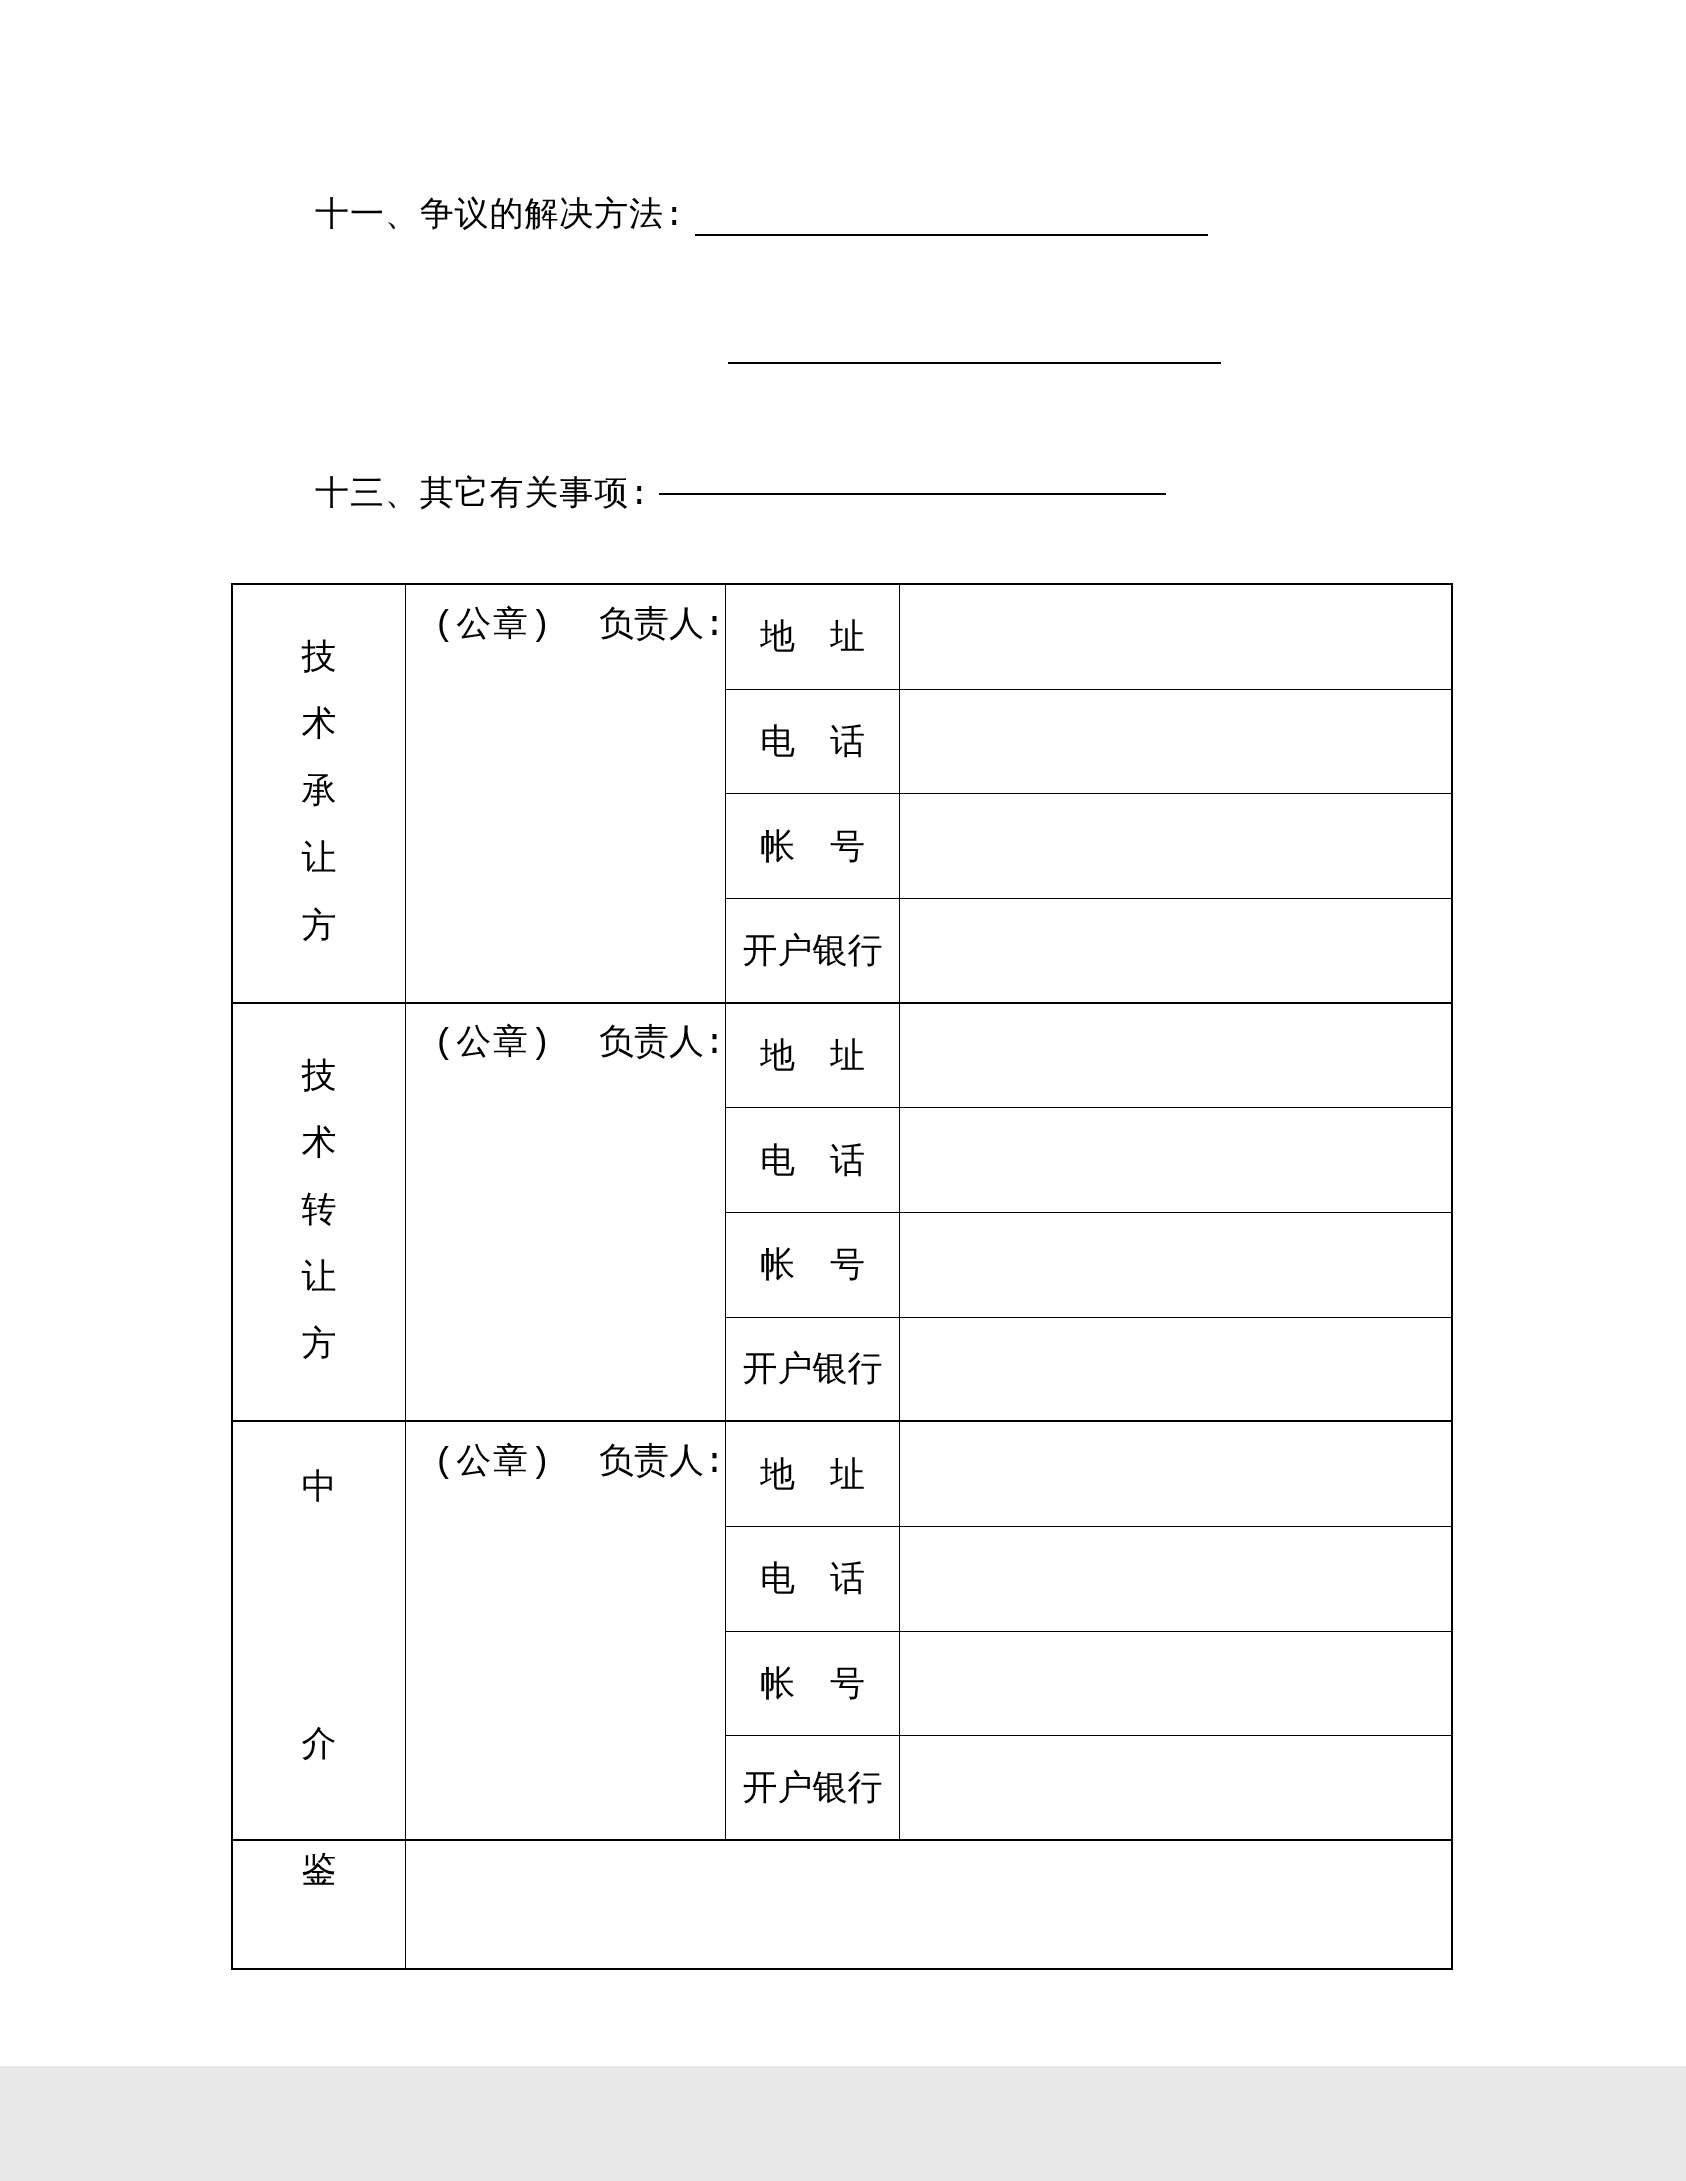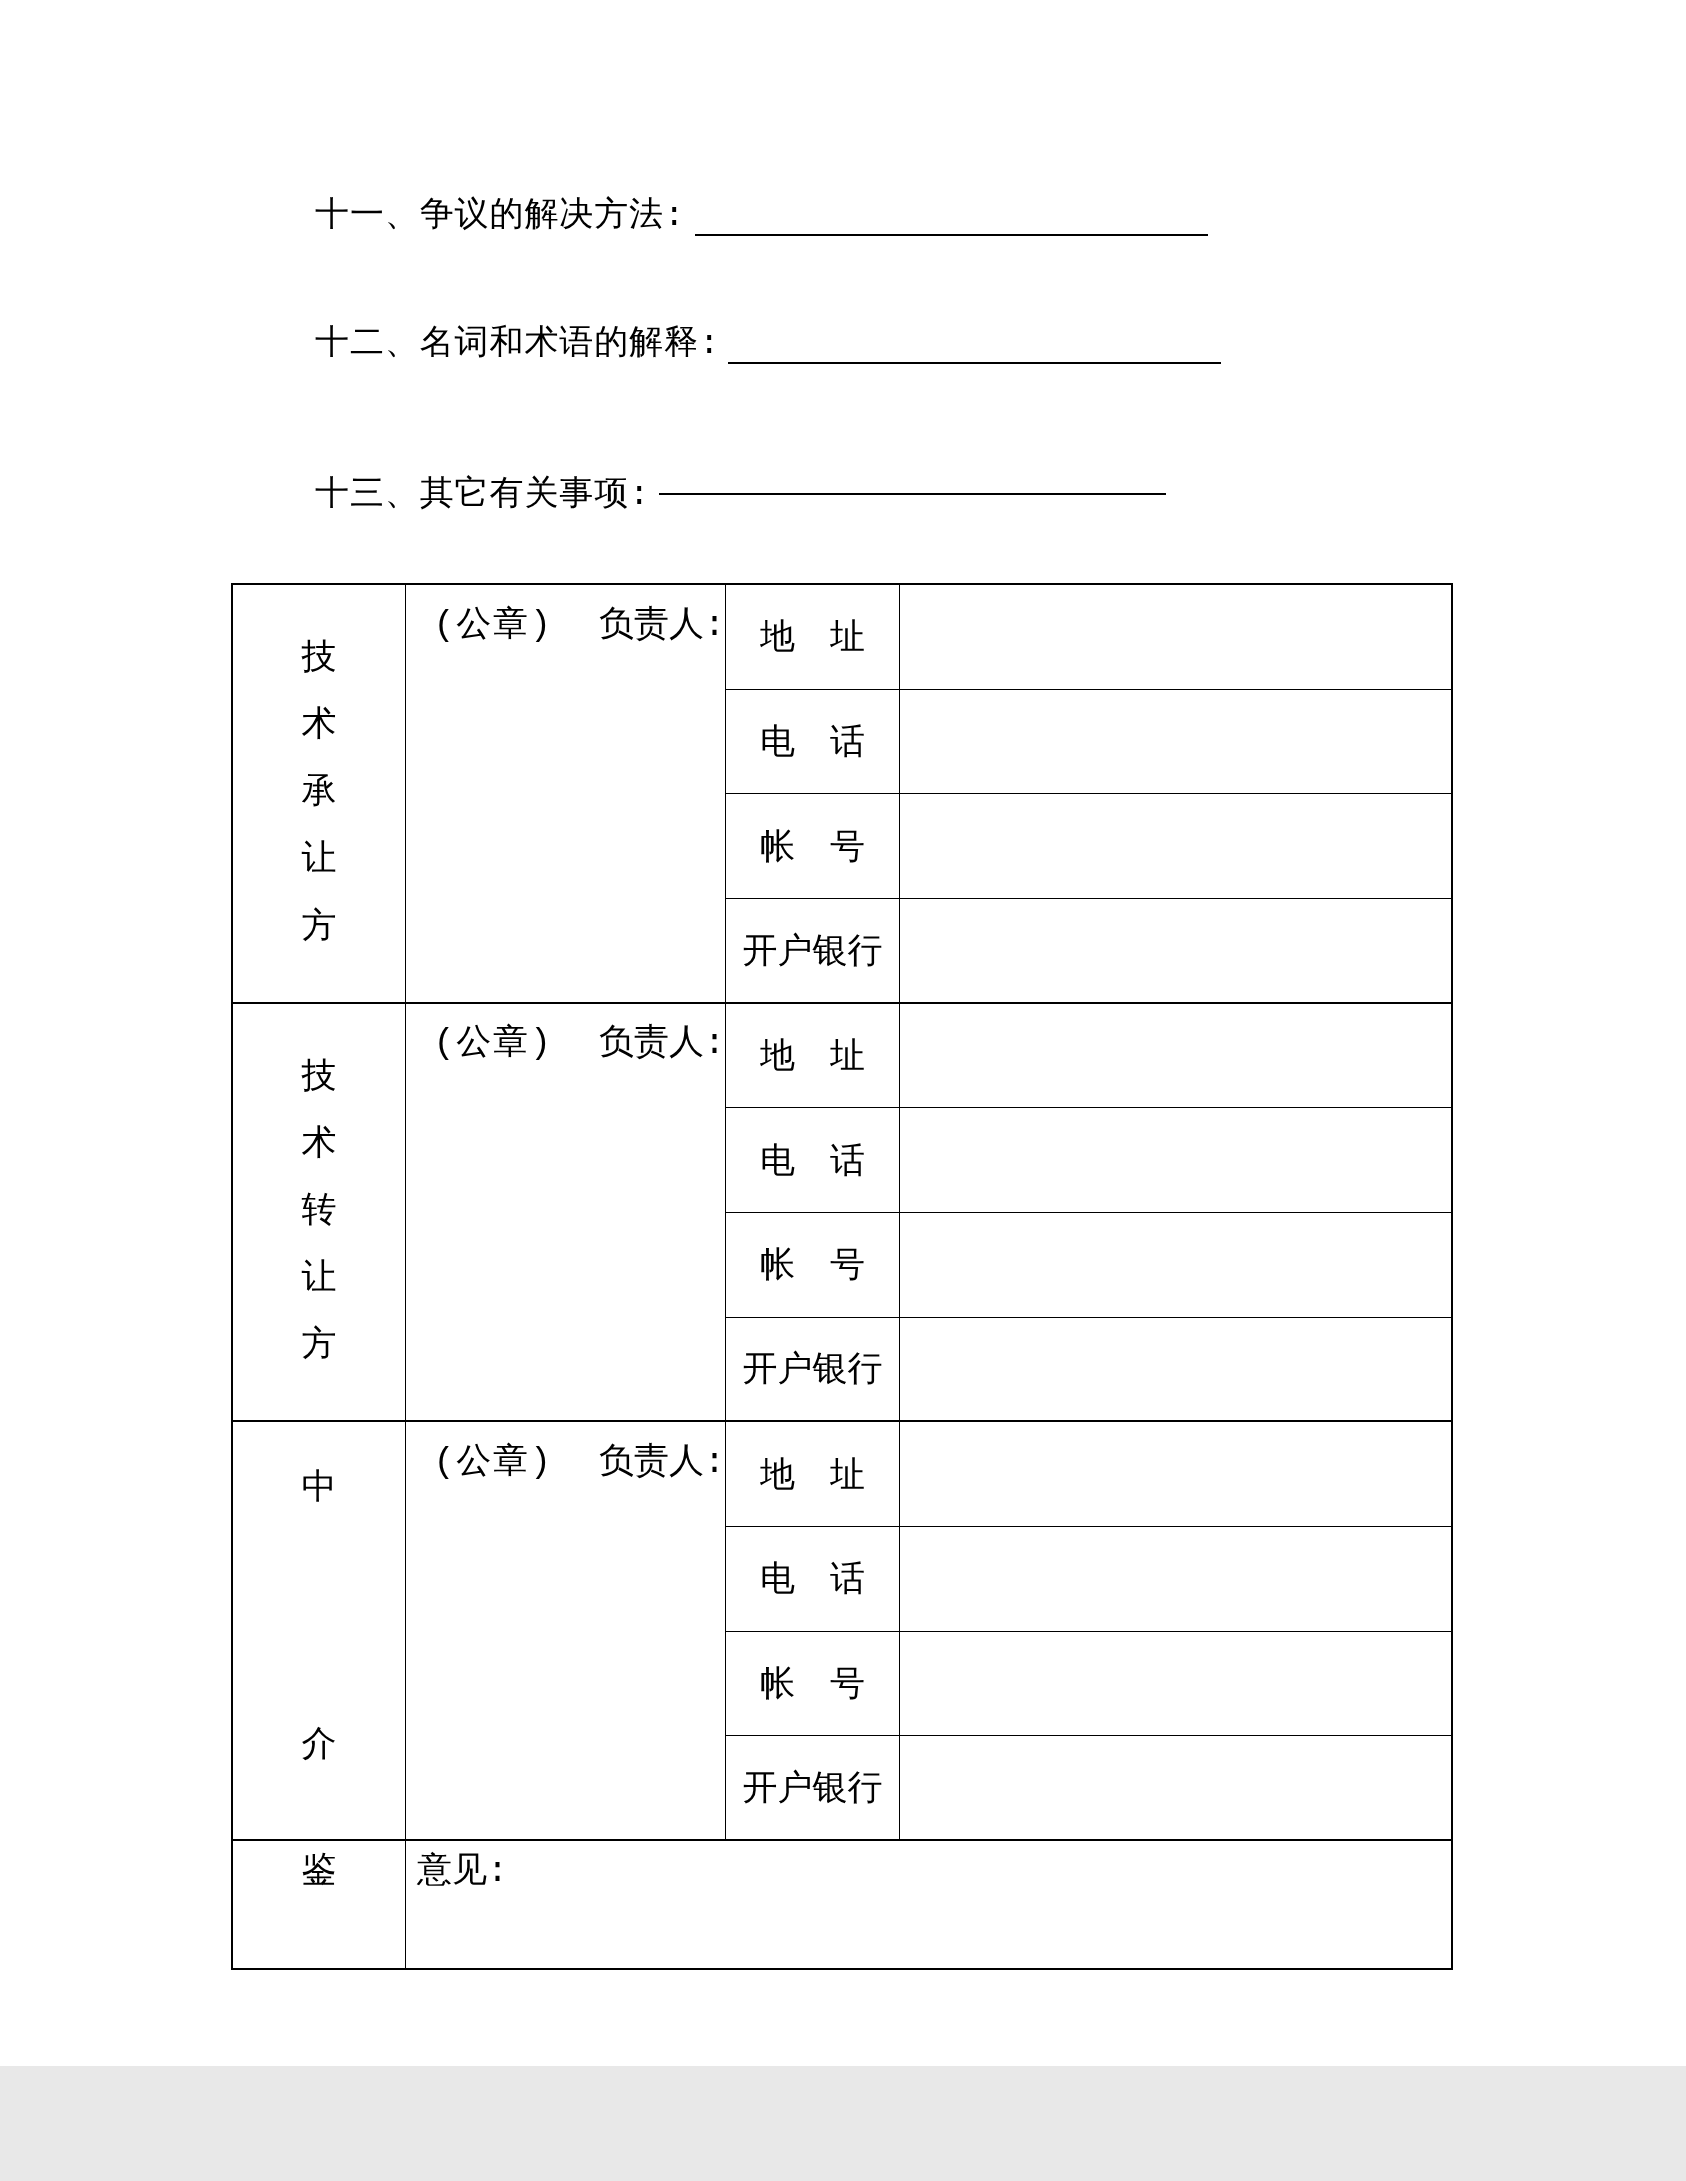--- a/index.html
+++ b/index.html
@@ -83,21 +83,20 @@
   }
 </style>
 </head>
 <body>
 
 <div class="page">
 
   <div class="heading" style="top:197px;">十一、争议的解决方法:</div>
   <div class="blank-line" style="left:695px; top:197px; width:513px;"></div>
 
-  <div class="heading" style="top:325px;">十二、名词和术语的解释:</div>
   <div class="blank-line" style="left:728px; top:325px; width:493px;"></div>
 
   <div class="heading" style="top:476px;">十三、其它有关事项:</div>
   <div class="blank-line" style="left:659px; top:456px; width:507px;"></div>
 
   <div class="ctable">
 
     <div class="cell party-cell sec-end" style="grid-column:1; grid-row:1 / span 4;">
       <span>技</span>
       <span>术</span>
@@ -149,17 +148,16 @@
     <div class="cell label-cell" style="grid-column:3; grid-row:9;">地　址</div>
     <div class="cell value-cell no-right" style="grid-column:4; grid-row:9;"></div>
     <div class="cell label-cell" style="grid-column:3; grid-row:10;">电　话</div>
     <div class="cell value-cell no-right" style="grid-column:4; grid-row:10;"></div>
     <div class="cell label-cell" style="grid-column:3; grid-row:11;">帐　号</div>
     <div class="cell value-cell no-right" style="grid-column:4; grid-row:11;"></div>
     <div class="cell label-cell sec-end" style="grid-column:3; grid-row:12;">开户银行</div>
     <div class="cell value-cell no-right sec-end" style="grid-column:4; grid-row:12;"></div>
 
     <div class="cell attestor-cell" style="grid-column:1; grid-row:13;">鉴</div>
-    <div class="cell opinion-cell" style="grid-column:2 / span 3; grid-row:13;">意见:</div>
 
   </div>
 </div>
 
 
 </body></html>

